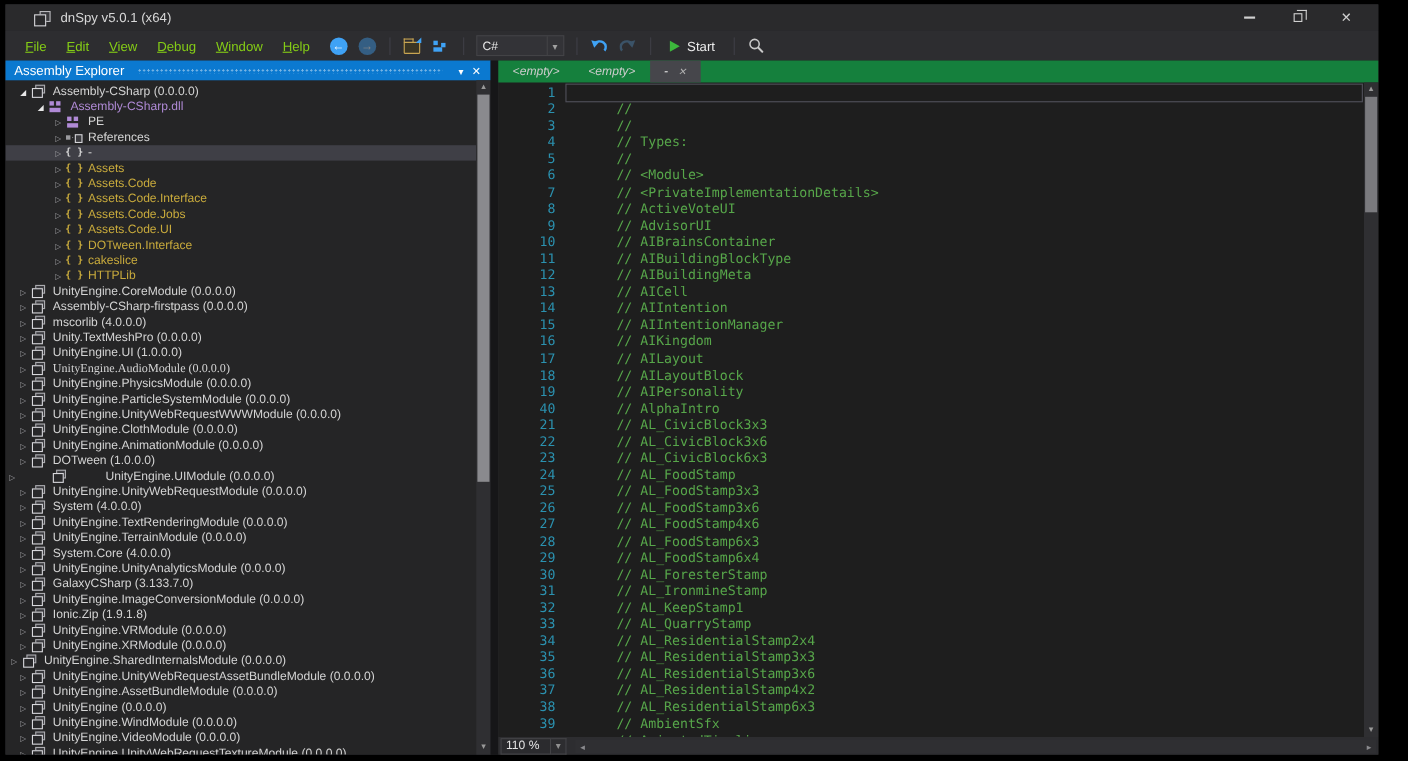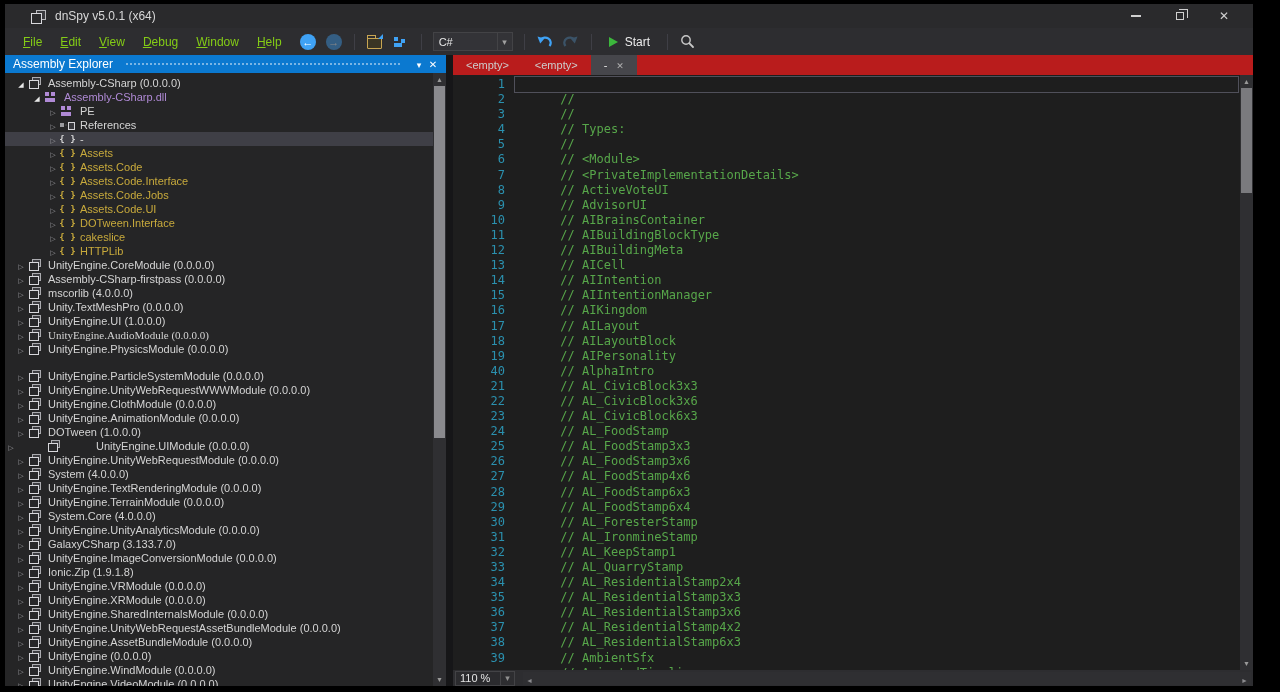--- a/index.html
+++ b/index.html
@@ -106,21 +106,21 @@
   .sb-arrow { height:13px; flex:none; display:flex; align-items:center; justify-content:center; }
   .sb-arrow.up::before { content:"▲"; font-size:7px; color:#999; }
   .sb-arrow.down::before { content:"▼"; font-size:7px; color:#999; }
   .sb-track { flex:1; position:relative; }
   .sb-thumb { position:absolute; left:1px; right:1px; background:#8a8a8e; }
   .tree-thumb { top:0; height:352px; }
   .code-thumb { top:0; height:105px; background:#7a7a7e; }
 
   
   .right-panel { flex:1; display:flex; flex-direction:column; min-width:0; background:#1e1e1e; }
-  .tabbar { height:20px; background:#b91c1c; display:flex; align-items:stretch; flex:none; }
+  .tabbar { height:20px; background:#15803d; display:flex; align-items:stretch; flex:none;font-style:italic; }
   .tab { display:flex; align-items:center; gap:9px; padding:0 13px; font-size:11px; color:#cdcdcd; }
   .tab.active { background:#46464b; color:#e8e8e8; }
   .tab-close { display:none; }
   .tab.active .tab-close { display:inline; }
   .tab-close::before { content:"✕"; font-size:9px; color:#b0b0b0; }
   .editor-wrap { flex:1; display:flex; min-height:0; }
   .editor { flex:1; overflow:hidden; padding-top:2px; font-family:"DejaVu Sans Mono", monospace;
             font-size:12px; }
   .code-line { display:flex; height:15.1px; line-height:15.1px; white-space:pre; }
   .ln { width:52px; flex:none; text-align:right; color:var(--line-number-blue); }
@@ -313,21 +313,21 @@
             <div class="tree-row" style="padding-left: 10px; font-family: Liberation Serif, serif;">
     <span class="expander collapsed"></span>
     <span class="ic ic-assembly"></span>
     <span class="lbl">UnityEngine.AudioModule (0.0.0.0)</span>
   </div>
             <div class="tree-row" style="padding-left: 10px;">
     <span class="expander collapsed"></span>
     <span class="ic ic-assembly"></span>
     <span class="lbl">UnityEngine.PhysicsModule (0.0.0.0)</span>
   </div>
-            <div class="tree-row" style="padding-left: 10px; margin-top: 13px;">
+            <div class="tree-row" style="padding-left: 10px;">
     <span class="expander collapsed"></span>
     <span class="ic ic-assembly"></span>
     <span class="lbl">UnityEngine.ParticleSystemModule (0.0.0.0)</span>
   </div>
             <div class="tree-row" style="padding-left: 10px;">
     <span class="expander collapsed"></span>
     <span class="ic ic-assembly"></span>
     <span class="lbl">UnityEngine.UnityWebRequestWWWModule (0.0.0.0)</span>
   </div>
             <div class="tree-row" style="padding-left: 10px;">
@@ -398,21 +398,21 @@
             <div class="tree-row" style="padding-left: 10px;">
     <span class="expander collapsed"></span>
     <span class="ic ic-assembly"></span>
     <span class="lbl">UnityEngine.VRModule (0.0.0.0)</span>
   </div>
             <div class="tree-row" style="padding-left: 10px;">
     <span class="expander collapsed"></span>
     <span class="ic ic-assembly"></span>
     <span class="lbl">UnityEngine.XRModule (0.0.0.0)</span>
   </div>
-            <div class="tree-row" style="padding-left: 10px;">
+            <div class="tree-row" style="padding-left: 2px;">
     <span class="expander collapsed"></span>
     <span class="ic ic-assembly"></span>
     <span class="lbl">UnityEngine.SharedInternalsModule (0.0.0.0)</span>
   </div>
             <div class="tree-row" style="padding-left: 10px;">
     <span class="expander collapsed"></span>
     <span class="ic ic-assembly"></span>
     <span class="lbl">UnityEngine.UnityWebRequestAssetBundleModule (0.0.0.0)</span>
   </div>
             <div class="tree-row" style="padding-left: 10px;">

